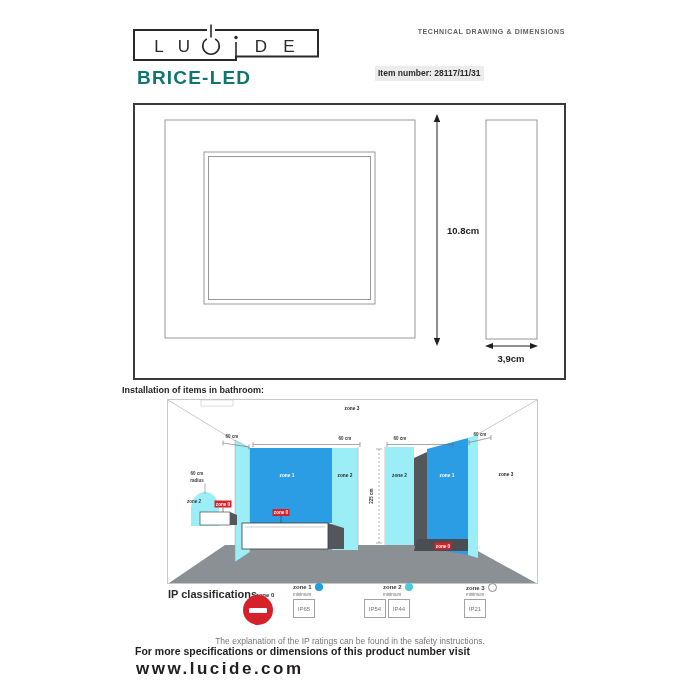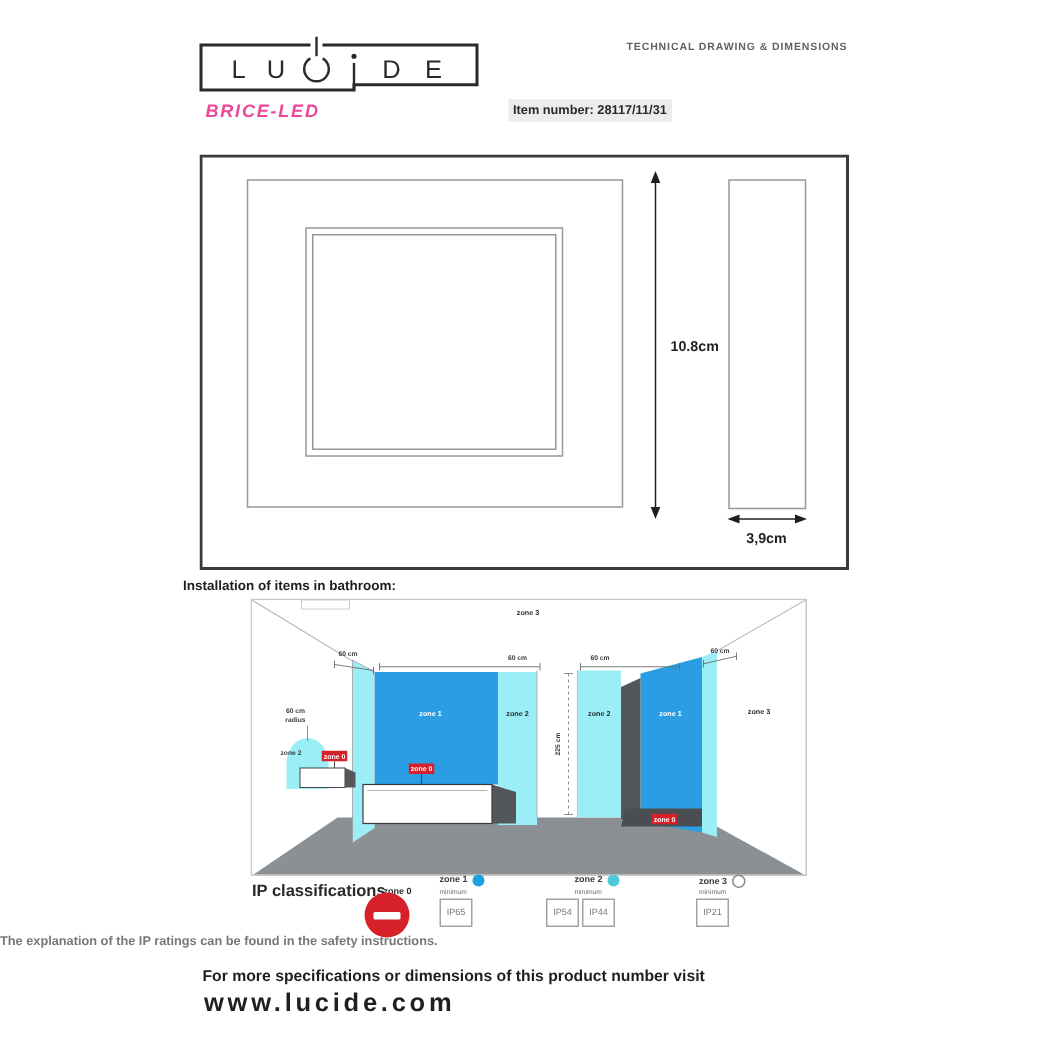--- a/index.html
+++ b/index.html
@@ -1,42 +1,42 @@
 <!DOCTYPE html>
 <html><head>
 <meta charset="utf-8">
 <style>
   html,body{margin:0;padding:0;background:#fff;}
   .page{position:relative;width:700px;height:700px;background:#ffffff;
         font-family:"Liberation Sans",sans-serif;color:#2a2a2c;overflow:hidden;}
   .abs{position:absolute;}
   
   .doc-type{top:28px;right:135px;font-size:7px;letter-spacing:.6px;color:#616266;font-weight:bold;}
-  .product-name{left:137px;top:67px;font-size:12px;font-weight:bold;letter-spacing:1.2px;color:#ec4899;font-style:italic;}
+  .product-name{left:137px;top:67px;font-size:19px;font-weight:bold;letter-spacing:1.2px;color:#0f766e;}
   .item-block{left:339px;top:66px;font-size:8.5px;line-height:13px;}
-  .item-line{display:block;}
+  .item-line{display:block;margin-left:36px;}
   .item-line span{background:#ececec;padding:1px 3px;display:inline-block;}
   .bold{font-weight:bold;}
   .ean-value{color:#9fa0a2;font-weight:normal;}
   
   .bath-title{left:122px;top:385px;font-size:9px;font-weight:bold;color:#211e1f;}
   
   .ip-title{left:168px;top:588px;font-size:11px;font-weight:bold;}
   .zone-label{font-size:6px;font-weight:bold;color:#3a3a3c;display:flex;align-items:center;gap:3px;}
   .min-label{font-size:4.5px;color:#6a6b6e;}
   .dot{width:8px;height:8px;border-radius:50%;display:inline-block;}
   .dot-blue{background:#1d9fe0;}
   .dot-cyan{background:#4fc8d8;}
   .dot-white{background:#fff;border:1px solid #8a8a8c;width:7px;height:7px;}
   .ip-box{width:20px;height:17px;border:1px solid #a3a3a5;background:#fff;color:#77787a;
           font-size:6px;display:flex;align-items:center;justify-content:center;}
   .ip-boxes{display:flex;gap:2px;}
   .noentry{width:30px;height:30px;border-radius:50%;background:#d6212b;position:relative;}
   .noentry .bar{position:absolute;left:6px;top:12.5px;width:18px;height:5px;background:#fff;border-radius:1px;}
-  .ip-note{left:0;right:0;top:622px;text-align:left;font-size:8.5px;color:#77787a;font-weight:bold;}
+  .ip-note{left:0;right:0;top:636px;text-align:center;font-size:8.5px;color:#77787a;}
   
   .footer-line1{left:135px;top:645px;font-size:10.5px;font-weight:bold;color:#211e1f;}
   .footer-url{left:136px;top:659px;font-size:17px;font-weight:bold;letter-spacing:2.5px;color:#211e1f;}
   svg{font-family:"Liberation Sans",sans-serif;}
   .sv-line{stroke:#98989a;fill:none;stroke-width:1;}
   .dim{stroke:#211e1f;stroke-width:1;}
   .dim-label{font-size:9.5px;font-weight:bold;fill:#211e1f;}
   .zlab{font-size:4.8px;font-weight:bold;fill:#2b2b2d;}
   .zlab-w{font-size:4.8px;font-weight:bold;fill:#ffffff;}
   .tiny{font-size:4.5px;font-weight:bold;fill:#3a3a3c;}

